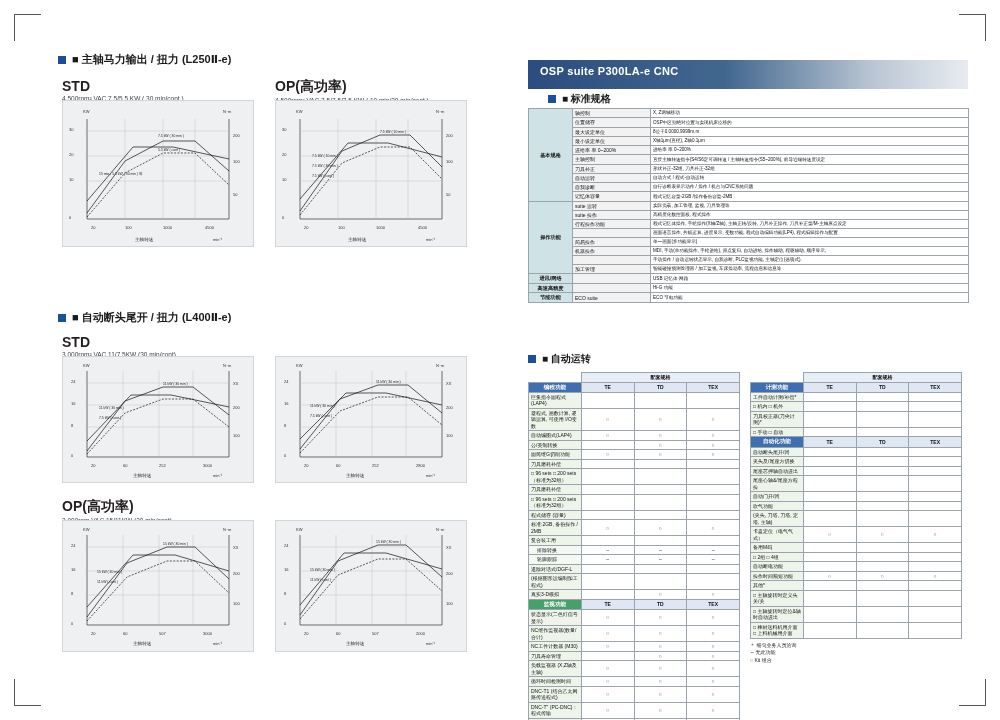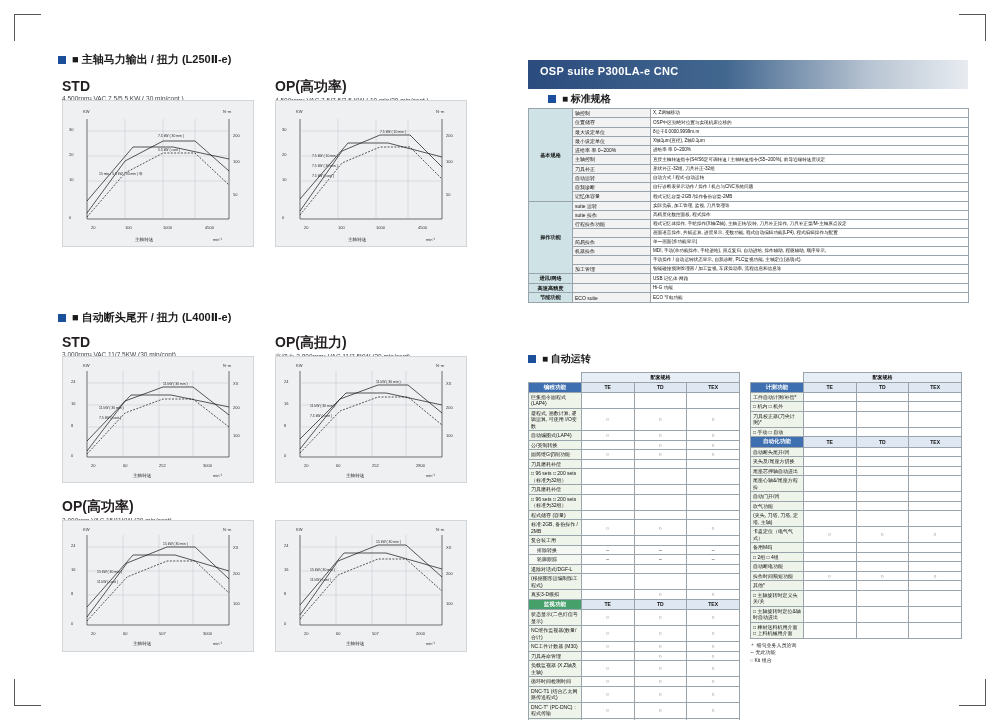--- a/index.html
+++ b/index.html
@@ -215,24 +215,20 @@
       <path class="curve2" d="M24 97 L62 56 L100 42 L130 42 L166 70"></path>
       <path class="curve" d="M24 84 L68 38 L108 38 L166 50"></path>
       <g class="callout">
         <text x="36" y="52">11 kW ( 30 min )</text>
         <text x="36" y="62">7.5 kW ( cont )</text>
         <text x="100" y="28">11 kW ( 30 min )</text>
       </g>
     </svg>
   </div>
 
-  <div style="position:absolute;left:275px;top:334px;width:200px;">
-    <div class="sub">OP(高扭力)</div>
-    <div class="subnote">高扭力 2,800rpm² VAC 11/7.5KW (30 min/cont)</div>
-  </div>
   <div class="gbox" style="position:absolute;left:275px;top:356px;width:190px;height:125px;">
     <svg width="190" height="125" viewBox="0 0 190 125">
       <g class="axis-lab">
         <text x="20" y="10">KW</text>
           <text x="160" y="10">N･m</text>
         <text x="8" y="26">24</text>
           <text x="8" y="48">16</text>
           <text x="8" y="70">8</text>
           <text x="8" y="100">0</text>
         <text x="170" y="28">XX</text>

